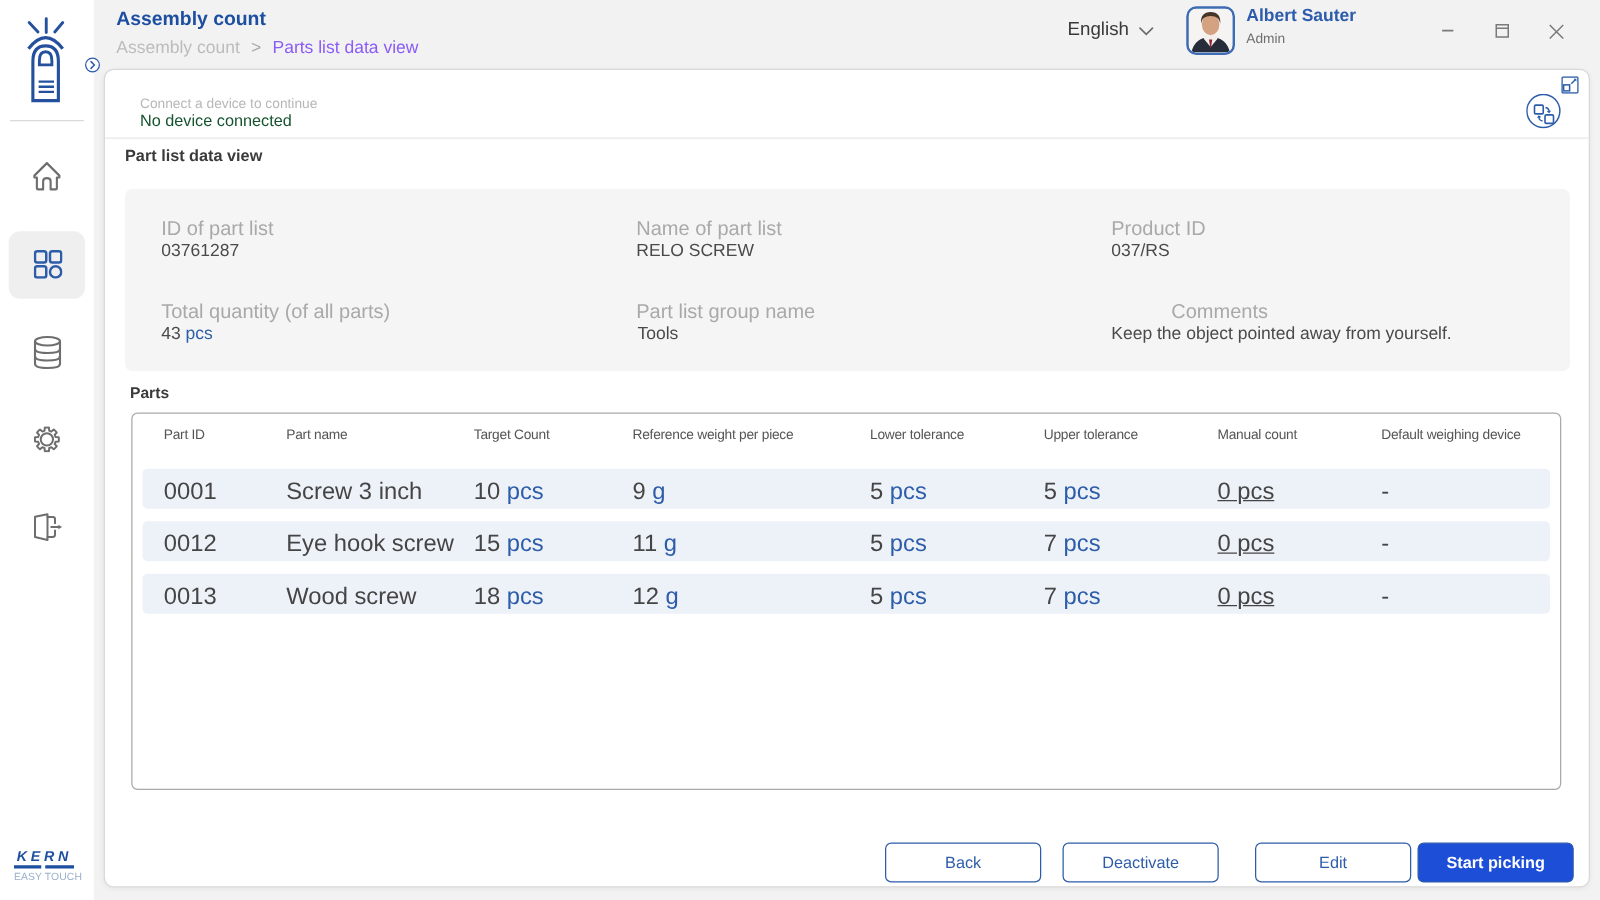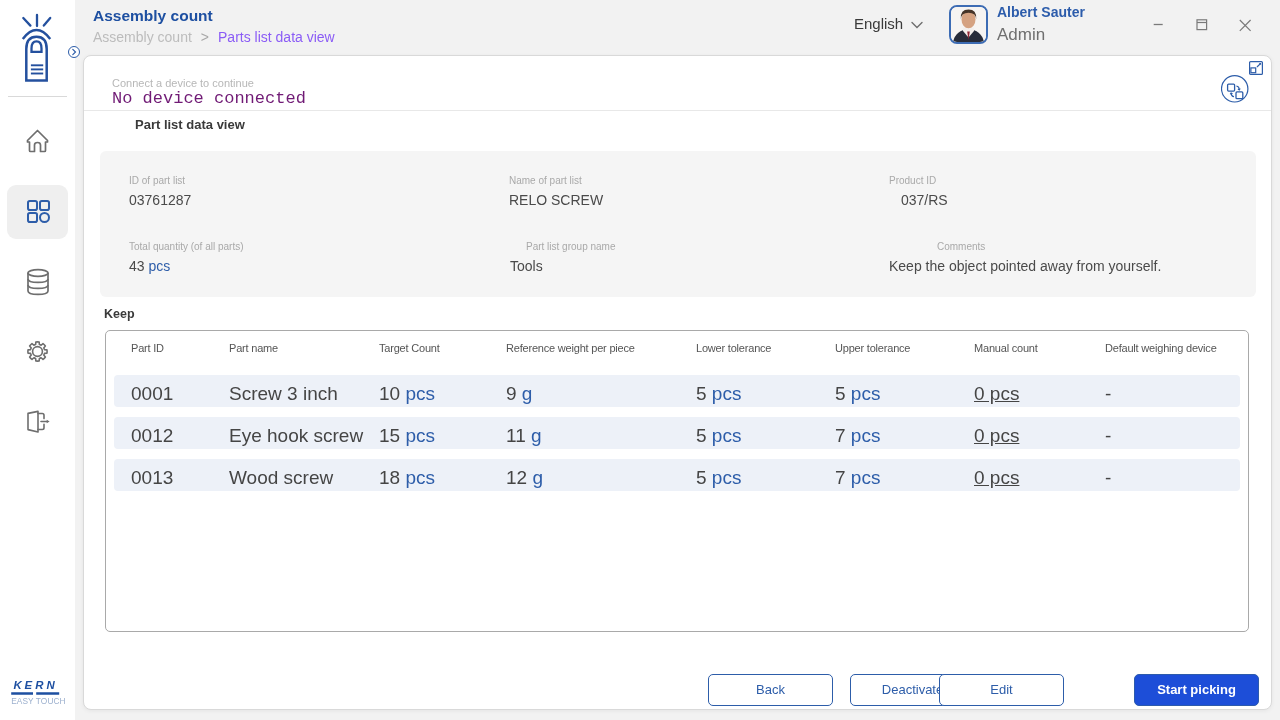--- a/index.html
+++ b/index.html
@@ -18,33 +18,33 @@
 #sidebar .divider { position:absolute; left:8px; top:96px; width:59px; height:1px; background:#d9d9d9; }
 #navhl { position:absolute; left:7px; top:185px; width:61px; height:54px; background:#efefef; border-radius:9px; }
 
 #title { left:93px; top:7px; font-size:15.5px; font-weight:bold; color:#1d4fa1; }
 #crumbs { left:93px; top:29px; font-size:14px; color:#bcbcbc; }
 #crumbs .sep { color:#a8a8a8; margin:0 9px; font-size:14px; }
 #crumbs .cur { color:#8b5cf6; }
 #lang { left:854px; top:15px; font-size:15px; color:#3a3a3a; }
 #avatar { left:949px; top:5px; width:39px; height:39px; border:2px solid #3d6cb4; border-radius:8px; overflow:hidden; background:#fdfdfd; }
 #uname { left:997px; top:4px; font-size:14px; font-weight:bold; color:#2c5cab; }
-#urole { left:997px; top:25px; font-size:17px; color:#6f6f6f; }
+#urole { left:997px; top:25px; font-size:11px; color:#6f6f6f; }
 
 .winctl { position:absolute; top:13px; width:20px; height:20px; }
 
 #edgebtn { left:68px; top:46px; width:12px; height:12px; border:1px solid #2d5da9; border-radius:50%; background:#fff; z-index:6; }
 
 #note1 { left:112px; top:77px; font-size:11px; color:#b7b7b7; }
-#note2 { left:112px; top:89px; font-size:17px; color:#701a75;font-family:Liberation Mono, monospace; }
+#note2 { left:112px; top:89px; font-size:13px; color:#14532d; }
 #hr1 { left:84px; top:110px; width:1187px; height:1px; background:#e8e8e8; }
-#h2 { left:100px; top:117px; font-size:13px; font-weight:bold; color:#3a3a3a;margin-left:35px; }
+#h2 { left:100px; top:117px; font-size:13px; font-weight:bold; color:#3a3a3a; }
 
 #info { left:100px; top:151px; width:1156px; height:146px; background:#f5f5f5; border-radius:6px; }
-.lbl { position:absolute; font-size:10px; color:#a9a9a9; }
+.lbl { position:absolute; font-size:16px; color:#a9a9a9; }
 .val { position:absolute; font-size:14px; color:#4a4a4a; }
 
 #parts-lbl { left:104px; top:307px; font-size:12.5px; font-weight:bold; color:#3a3a3a; }
 #tbl { left:105px; top:330px; width:1144px; height:302px; border:1px solid #a9a9a9; border-radius:5px; background:#fff; }
 .th { position:absolute; top:342px; font-size:11px; letter-spacing:-0.2px; color:#555; }
 .row { position:absolute; left:114px; width:1126px; height:31.5px; background:#edf1f8; border-radius:4px; }
 .cell { position:absolute; font-size:19px; color:#454545; }
 .cell u { text-decoration:underline; }
 
 .btn { position:absolute; top:674px; width:125px; height:32px; border:1px solid #2d5da9; border-radius:5px;
@@ -179,29 +179,29 @@
 
 <div class="abs" id="hr1"></div>
 <div class="abs" id="h2">Part list data view</div>
 
 <div class="abs" id="info"></div>
 <div class="lbl" style="left:129px; top:175px;">ID of part list</div>
 <div class="val" style="left:129px; top:192px;">03761287</div>
 <div class="lbl" style="left:509px; top:175px;">Name of part list</div>
 <div class="val" style="left:509px; top:192px;">RELO SCREW</div>
 <div class="lbl" style="left:889px; top:175px;">Product ID</div>
-<div class="val" style="left:889px; top:192px;margin-left:12px;">037/RS</div>
+<div class="val" style="left:889px; top:192px;">037/RS</div>
 <div class="lbl" style="left:129px; top:241px;">Total quantity (of all parts)</div>
 <div class="val" style="left:129px; top:258px;">43 <span class="blue">pcs</span></div>
-<div class="lbl" style="left:509px; top:241px;margin-left:17px;">Part list group name</div>
+<div class="lbl" style="left:509px; top:241px;">Part list group name</div>
 <div class="val" style="left:510px; top:258px;text-align:center;">Tools</div>
 <div class="lbl" style="left:889px; top:241px;margin-left:48px;">Comments</div>
 <div class="val" style="left:889px; top:258px;">Keep the object pointed away from yourself.</div>
 
-<div class="abs" id="parts-lbl">Keep</div>
+<div class="abs" id="parts-lbl">Parts</div>
 <div class="abs" id="tbl"></div>
 <div class="th" style="left:131px;">Part ID</div>
 <div class="th" style="left:229px;">Part name</div>
 <div class="th" style="left:379px;">Target Count</div>
 <div class="th" style="left:506px;">Reference weight per piece</div>
 <div class="th" style="left:696px;">Lower tolerance</div>
 <div class="th" style="left:835px;">Upper tolerance</div>
 <div class="th" style="left:974px;text-align:right;">Manual count</div>
 <div class="th" style="left:1105px;">Default weighing device</div>
 
@@ -231,14 +231,14 @@
 <div class="cell" style="left:229px; top:467px;">Wood screw</div>
 <div class="cell" style="left:379px; top:467px;">18 <span class="blue">pcs</span></div>
 <div class="cell" style="left:506px; top:467px;">12 <span class="blue">g</span></div>
 <div class="cell" style="left:696px; top:467px;">5 <span class="blue">pcs</span></div>
 <div class="cell" style="left:835px; top:467px;">7 <span class="blue">pcs</span></div>
 <div class="cell blue" style="left:974px; top:467px;"><u>0 pcs</u></div>
 <div class="cell" style="left:1105px; top:467px;">-</div>
 
 <div class="btn" style="left:708px;">Back</div>
 <div class="btn" style="left:850px;">Deactivate</div>
-<div class="btn" style="left:939px;">Edit</div>
+<div class="btn" style="left:1004px;">Edit</div>
 <div class="btn primary" style="left:1134px;">Start picking</div>
 
 </body></html>

